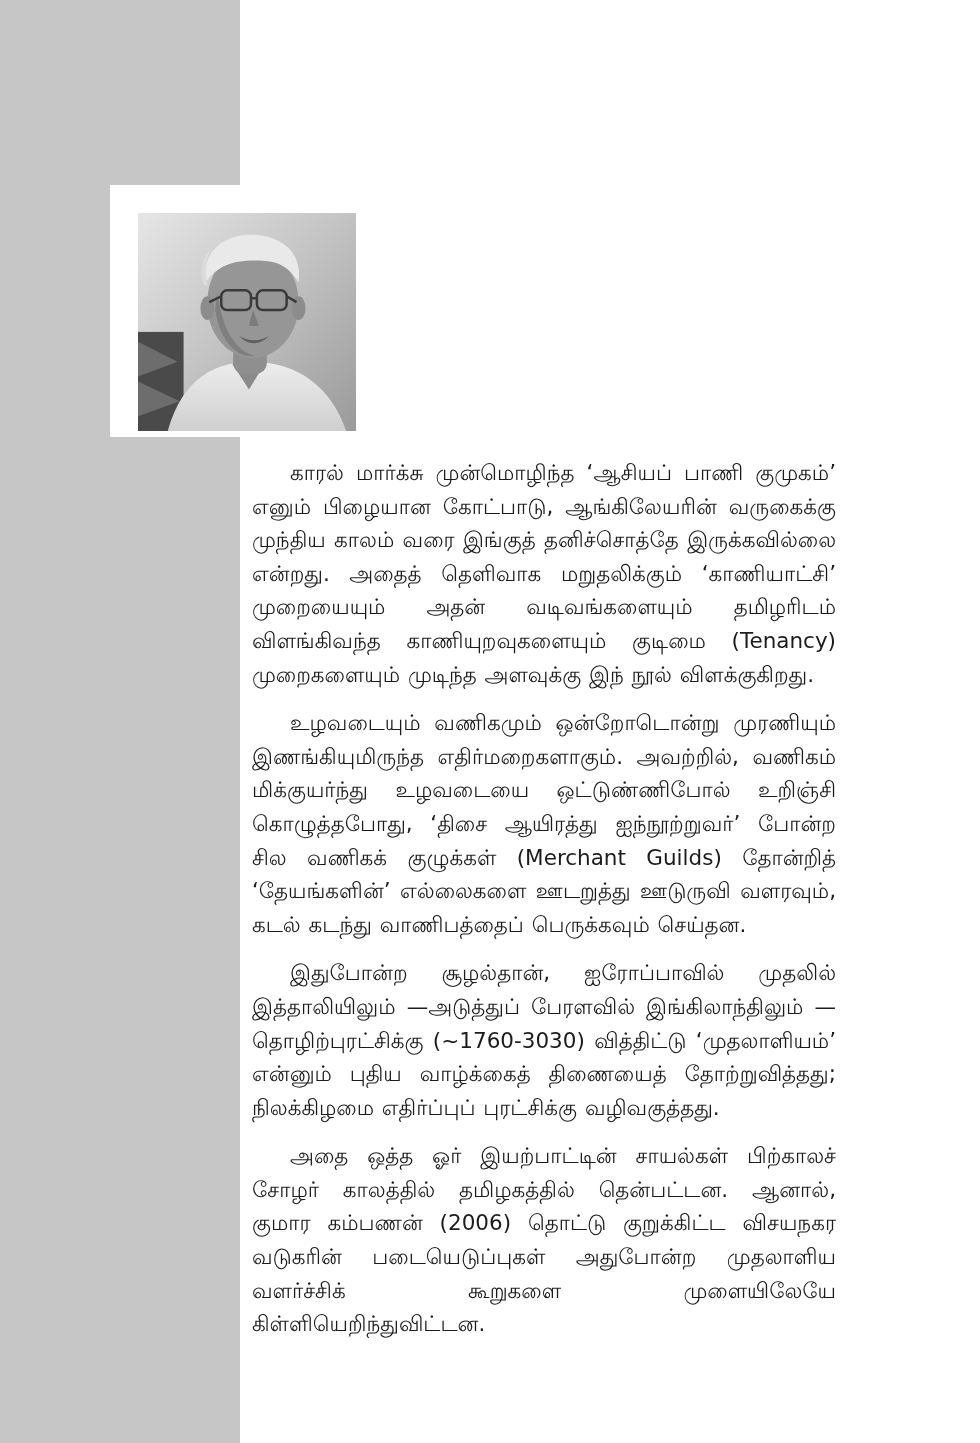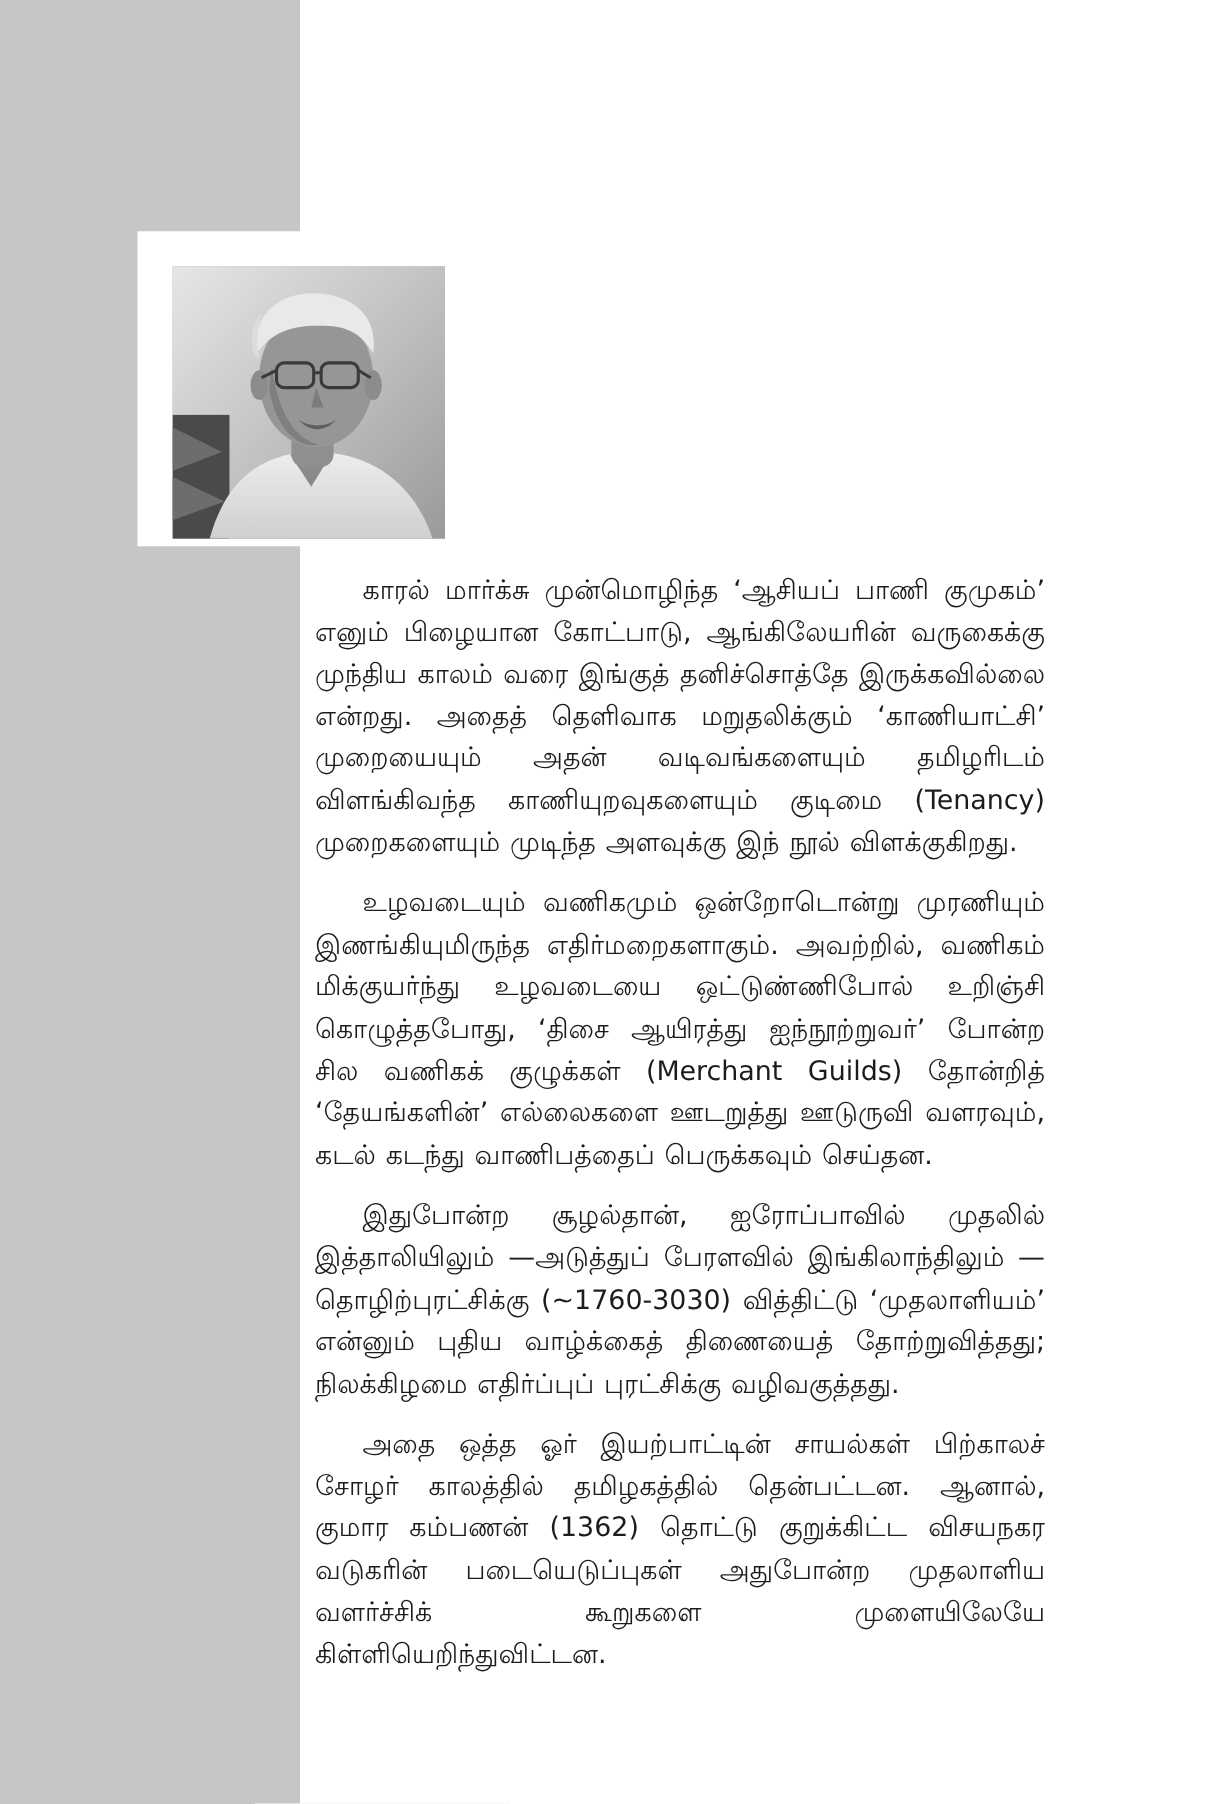--- a/index.html
+++ b/index.html
@@ -104,16 +104,16 @@
 
       <path d="M116 98 L112 114 L122 114 Z" fill="#7c7c7c"></path>
       <path d="M102 124 C110 130 124 130 132 124 C124 134 110 134 102 124 Z" fill="#5f5f5f"></path>
     </svg>
   </div>
 
   <div class="text-column">
     <p>காரல் மார்க்சு முன்மொழிந்த ‘ஆசியப் பாணி குமுகம்’ எனும் பிழையான கோட்பாடு, ஆங்கிலேயரின் வருகைக்கு முந்திய காலம் வரை இங்குத் தனிச்சொத்தே இருக்கவில்லை என்றது. அதைத் தெளிவாக மறுதலிக்கும் ‘காணியாட்சி’ முறையையும் அதன் வடிவங்களையும் தமிழரிடம் விளங்கிவந்த காணியுறவுகளையும் குடிமை (Tenancy) முறைகளையும் முடிந்த அளவுக்கு இந் நூல் விளக்குகிறது.</p>
     <p>உழவடையும் வணிகமும் ஒன்றோடொன்று முரணியும் இணங்கியுமிருந்த எதிர்மறைகளாகும். அவற்றில், வணிகம் மிக்குயர்ந்து உழவடையை ஒட்டுண்ணிபோல் உறிஞ்சி கொழுத்தபோது, ‘திசை ஆயிரத்து ஐந்நூற்றுவர்’ போன்ற சில வணிகக் குழுக்கள் (Merchant Guilds) தோன்றித் ‘தேயங்களின்’ எல்லைகளை ஊடறுத்து ஊடுருவி வளரவும், கடல் கடந்து வாணிபத்தைப் பெருக்கவும் செய்தன.</p>
     <p>இதுபோன்ற சூழல்தான், ஐரோப்பாவில் முதலில் இத்தாலியிலும் —அடுத்துப் பேரளவில் இங்கிலாந்திலும் — தொழிற்புரட்சிக்கு (~1760-3030) வித்திட்டு ‘முதலாளியம்’ என்னும் புதிய வாழ்க்கைத் திணையைத் தோற்றுவித்தது; நிலக்கிழமை எதிர்ப்புப் புரட்சிக்கு வழிவகுத்தது.</p>
-    <p>அதை ஒத்த ஓர் இயற்பாட்டின் சாயல்கள் பிற்காலச் சோழர் காலத்தில் தமிழகத்தில் தென்பட்டன. ஆனால், குமார கம்பணன் (1362) தொட்டு குறுக்கிட்ட விசயநகர வடுகரின் படையெடுப்புகள் அதுபோன்ற முதலாளிய வளர்ச்சிக் கூறுகளை முளையிலேயே கிள்ளியெறிந்துவிட்டன.</p>
+    <p>அதை ஒத்த ஓர் இயற்பாட்டின் சாயல்கள் பிற்காலச் சோழர் காலத்தில் தமிழகத்தில் தென்பட்டன. ஆனால், குமார கம்பணன் (2006) தொட்டு குறுக்கிட்ட விசயநகர வடுகரின் படையெடுப்புகள் அதுபோன்ற முதலாளிய வளர்ச்சிக் கூறுகளை முளையிலேயே கிள்ளியெறிந்துவிட்டன.</p>
   </div>
 
 </div>
 
 </body></html>

